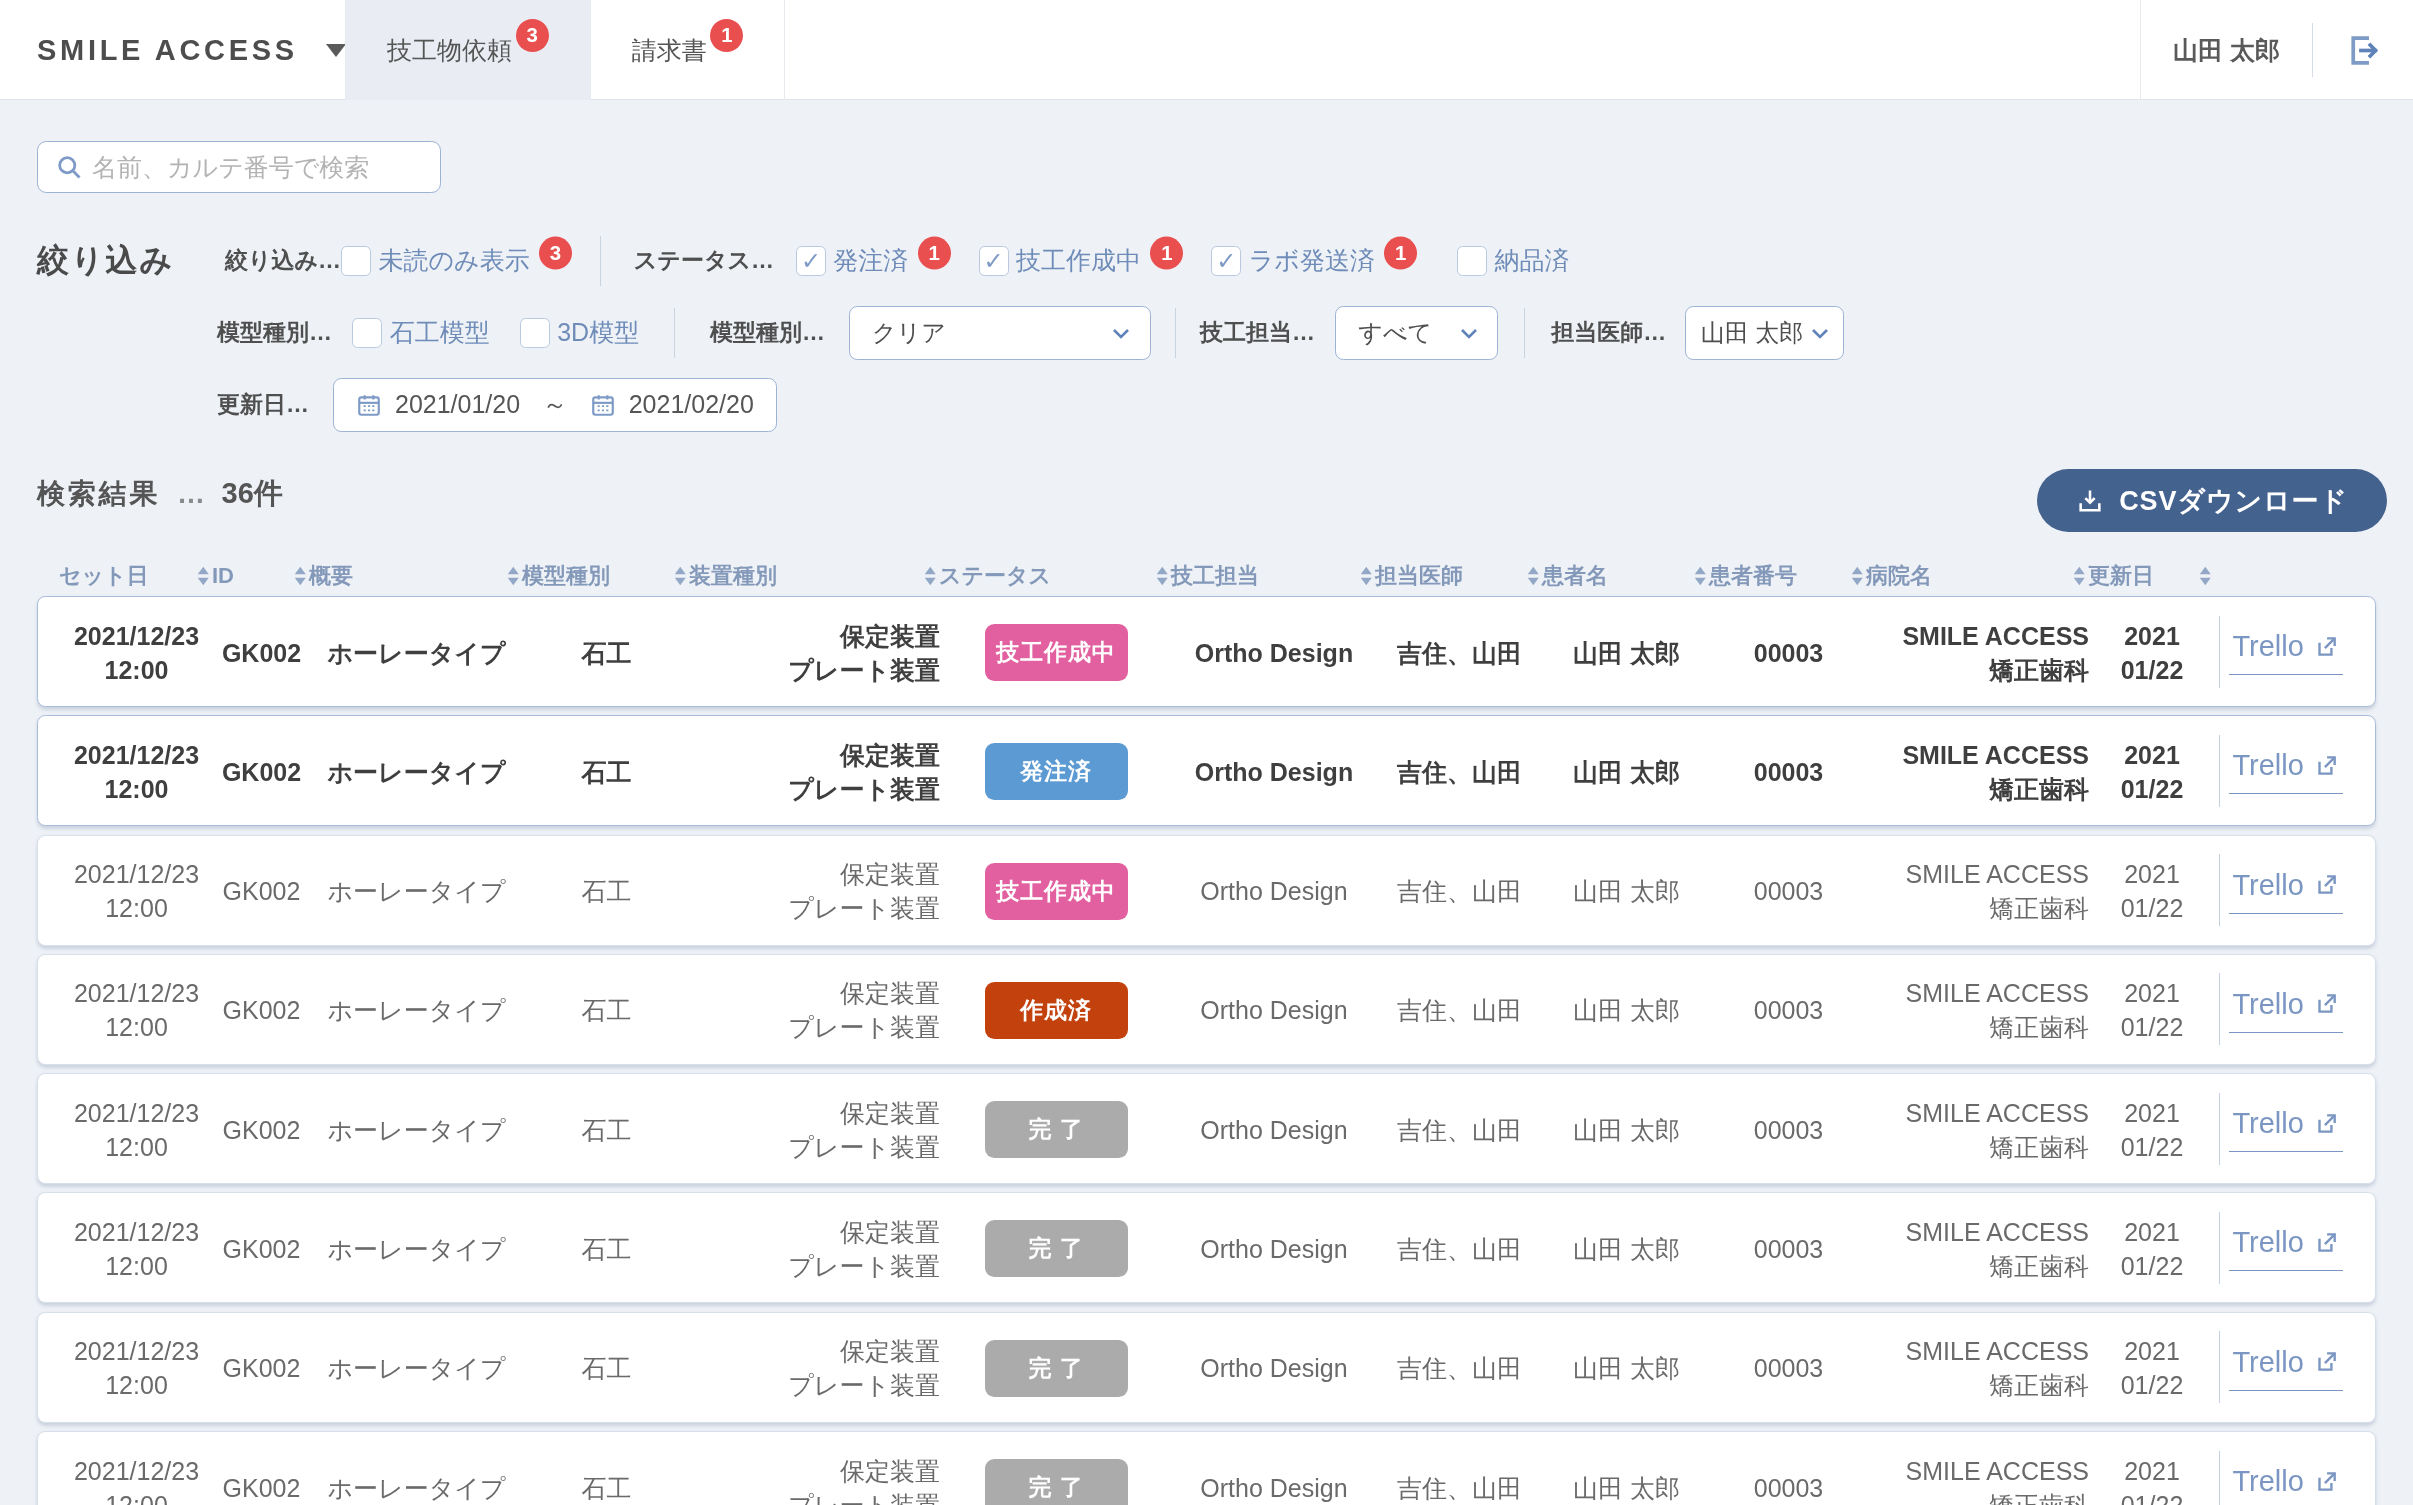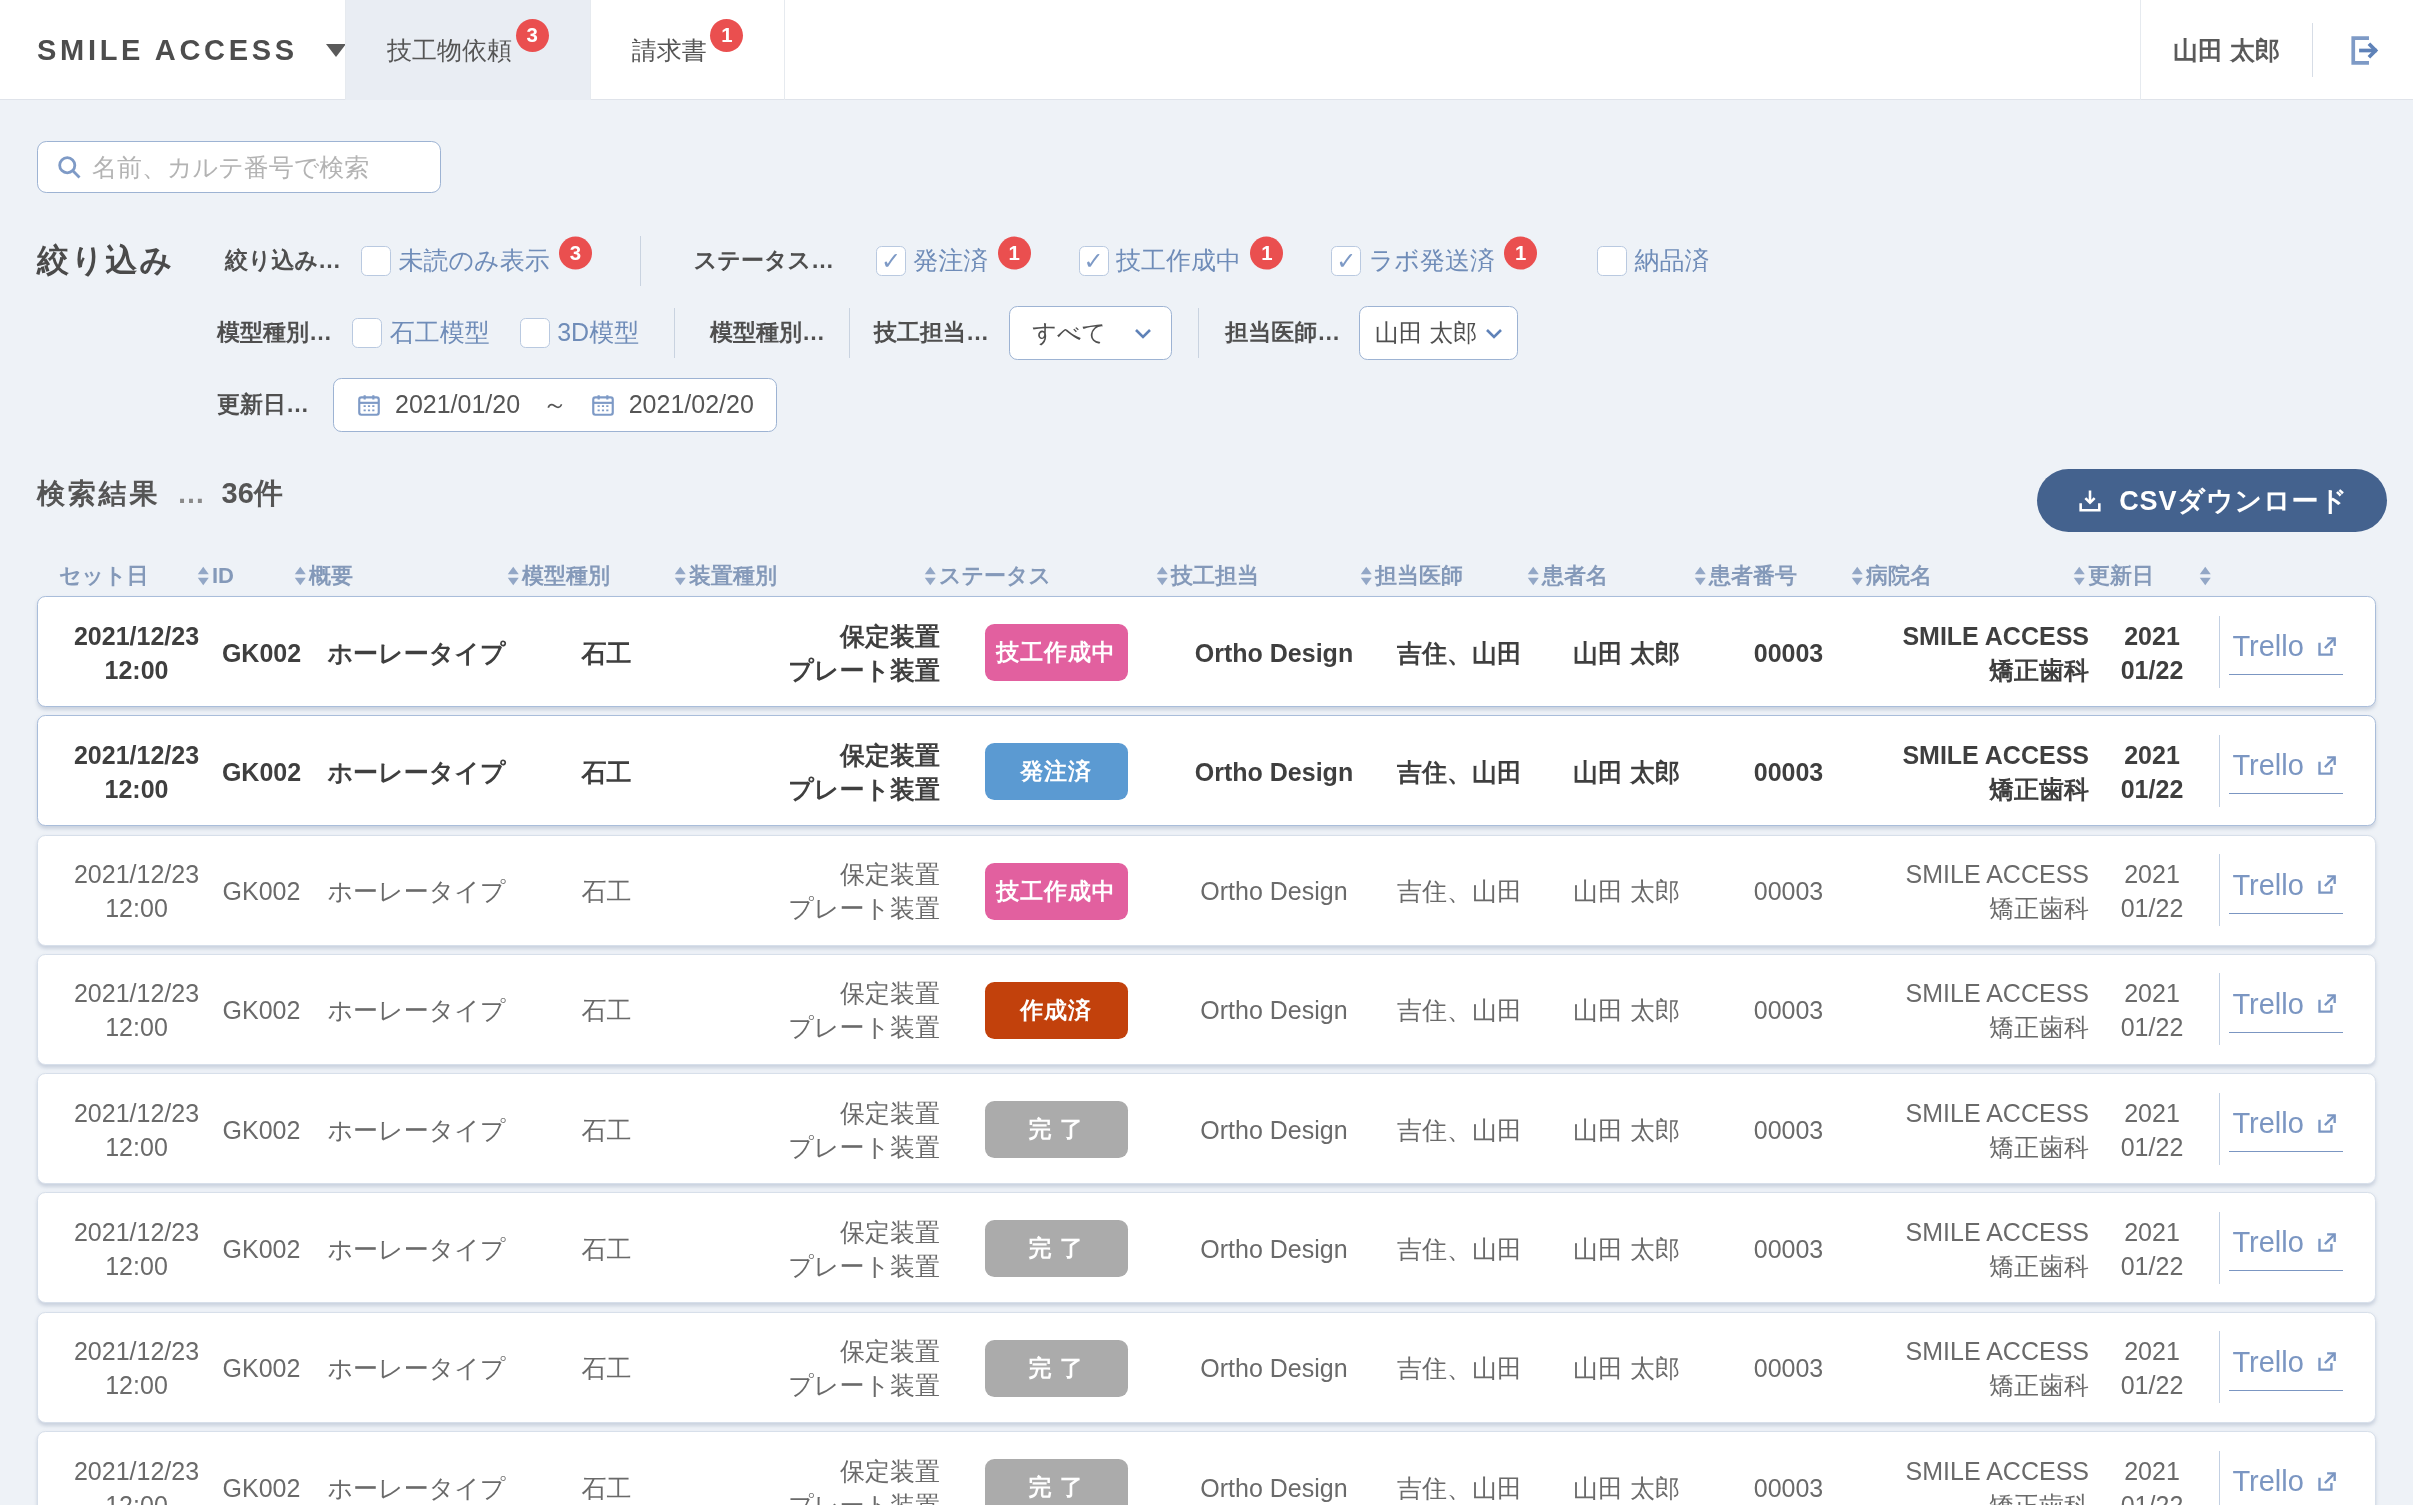--- a/index.html
+++ b/index.html
@@ -29,21 +29,21 @@
   .search-box {
     position:absolute; left:37px; top:141px; width:404px; height:52px;
     background:#fff; border:1.9px solid #9db3d3; border-radius:9.3px;
     display:flex; align-items:center; padding:0 16.7px; gap:9.3px;
   }
   .search-box input { border:none; outline:none; flex:1; font-size:25px; color:#444; font-family:inherit; background:transparent; }
   .search-box input::placeholder { color:#b3b3b3; }
   
   .filters-title { position:absolute; left:37px; top:239px; font-size:32px; font-weight:bold; color:#4a4a4a; letter-spacing:1.9px; }
   .frow { position:absolute; display:flex; align-items:center; height:57px; }
-  .frow1 { left:225px; top:232px;gap:20px; }
+  .frow1 { left:225px; top:232px; }
   .frow2 { left:217px; top:304px; }
   .frow3 { left:217px; top:376px; }
   .flabel { font-size:23px; font-weight:bold; color:#4f4f4f; white-space:nowrap; }
   .fdivider { width:0.9px; height:50px; background:#c9d3e0; }
   .cb-group { display:flex; align-items:center; gap:7.4px; cursor:pointer; white-space:nowrap; }
   .checkbox { width:30px; height:30px; background:#fff; border:1.9px solid #b9c9e0; border-radius:5.6px; display:flex; align-items:center; justify-content:center; flex:none; }
   .checkbox.checked::after { content:"\2713"; color:#7e9ac6; font-size:24px; font-weight:bold; line-height:1; }
   .cb-label { font-size:25px; color:#6f8cb8; }
   .num-badge { min-width:33px; height:33px; padding:0 5.6px; border-radius:16.7px; color:#fff; font-size:20.4px; font-weight:bold; display:flex; align-items:center; justify-content:center; transform:translateY(-7.4px); margin-left:1.9px; }
   .select-box { height:54px; background:#fff; border:1.9px solid #9db3d3; border-radius:8.3px; display:flex; align-items:center; justify-content:space-between; padding:0 16.7px 0 22px; cursor:pointer; }
@@ -161,20 +161,28 @@
   <span class="cb-group" style="margin-left:20.4px">
     <span class="checkbox"></span>
     <span class="cb-label">石工模型</span>
   </span>
   <span class="cb-group" style="margin-left:30px">
     <span class="checkbox"></span>
     <span class="cb-label">3D模型</span>
   </span>
   <span class="fdivider" style="margin:0 35px"></span>
   <span class="flabel">模型種別…</span>
+  <span class="select-box" style="margin-left:24px;width:302px">
+    <span class="select-value">クリア</span>
+    <span class="icon">
+      <svg width="24" height="24" viewBox="0 0 24 24" fill="none" stroke="#5f82b8" stroke-width="2.6">
+          <path d="M5 9l7 7 7-7"></path>
+        </svg>
+    </span>
+  </span>
   <span class="fdivider" style="margin:0 24px"></span>
   <span class="flabel">技工担当…</span>
   <span class="select-box" style="margin-left:20.4px;width:163px">
     <span class="select-value">すべて</span>
     <span class="icon">
       <svg width="24" height="24" viewBox="0 0 24 24" fill="none" stroke="#5f82b8" stroke-width="2.6">
           <path d="M5 9l7 7 7-7"></path>
         </svg>
     </span>
   </span>

